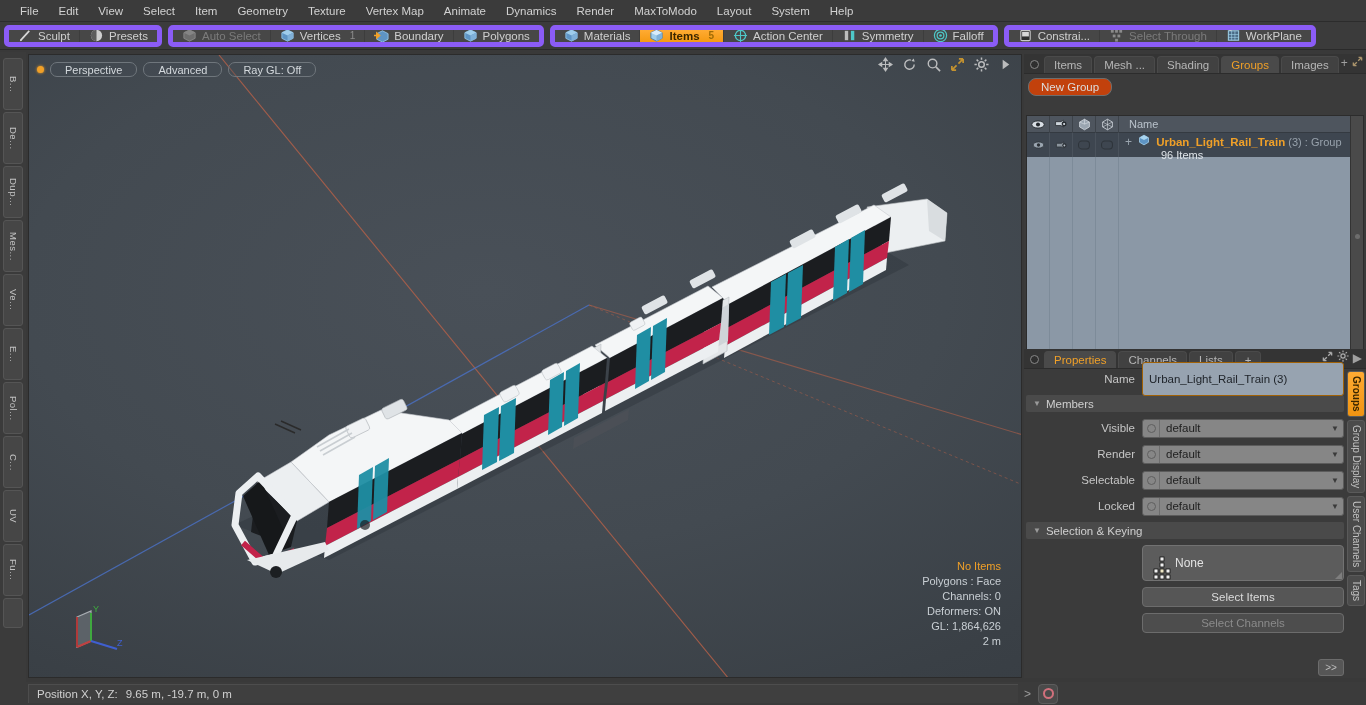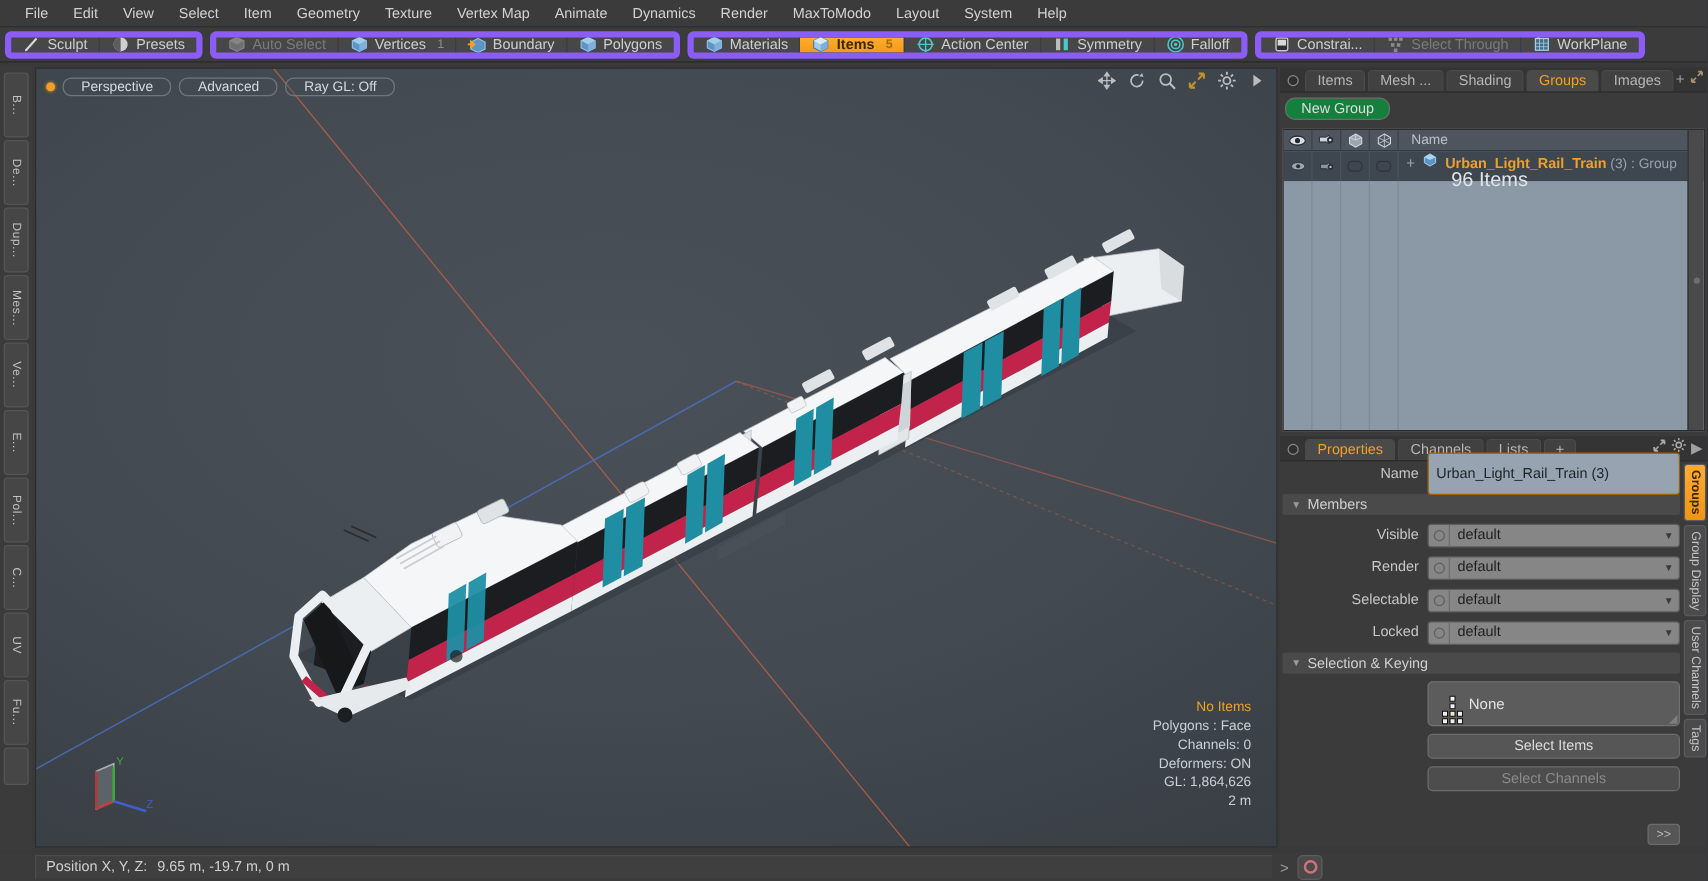--- a/index.html
+++ b/index.html
@@ -121,23 +121,23 @@
     padding: 2px 9px; font-size: 11.5px; color: #b6b6b6;
     border: 1px solid #4a4a4a; border-bottom: none;
     border-radius: 4px 4px 0 0; background: #414141; margin-right: 2px;
     white-space: nowrap;
   }
   .ptab.active { color: #f0a028; background: #4a4a4a; }
   .tabrow .spacer { flex: 1; }
   .tabrow .tbico { margin: 0 4px 3px 0; opacity: .8; color: #bbb; font-size: 12px; }
 
   .newgroup {
-    margin: 4px 0 7px 4px; display: inline-block;
+    margin: 4px 0 19px 4px; display: inline-block;
     padding: 2px 12px; font-size: 11.5px; color: #dcdcdc;
-    background: #15803d; border: 1px solid #6e6e6e; border-radius: 8px;
+    background: #c2410c; border: 1px solid #6e6e6e; border-radius: 8px;
   }
 
   .listwrap {
     position: relative; margin: 0 2px; height: 242px;
     background: #8b98a6; border: 1px solid #2c2c2c; overflow: hidden;
   }
   .listhead {
     display: flex; align-items: center; height: 17px;
     background: #4e555e; border-bottom: 1px solid #343a41; color: #cfd6dd; font-size: 11px;
   }
@@ -148,21 +148,21 @@
   .listhead .namecol { padding-left: 10px; color: #b9c2cb; }
   .listrow {
     display: flex; align-items: flex-start; height: 24px;
     background: #3e4650; color: #e4e4e4;
   }
   .listrow .colcell { height: 24px; border-right: 1px solid #4a525c; }
   .rowlabel { padding: 1px 0 0 6px; line-height: 13px; }
   .rowlabel .plus { color: #9aa4ae; margin-right: 3px; font-size: 12px; }
   .rowlabel .gname { color: #f0a028; font-weight: bold; font-size: 11.5px; }
   .rowlabel .gcount { color: #98a2ac; }
-  .rowlabel .sub { display: block; color: #dfe4e9; font-size: 16px; margin-left: 36px; }
+  .rowlabel .sub { display: block; color: #dfe4e9; font-size: 11px; margin-left: 36px; }
   .listbody { height: 201px; background: #8b98a6; }
   .bodygrid { display: flex; height: 100%; }
   .bodygrid .colcell { height: 100%; border-right: 1px solid #7d8b99; }
   .vscroll {
     position: absolute; right: 0; top: 0; width: 13px; height: 100%;
     background: #4a4a4a; border-left: 1px solid #333;
   }
   .vscroll .thumbdot {
     position: absolute; top: 118px; left: 4px; width: 5px; height: 5px;
     border-radius: 50%; background: #6d6d6d;

